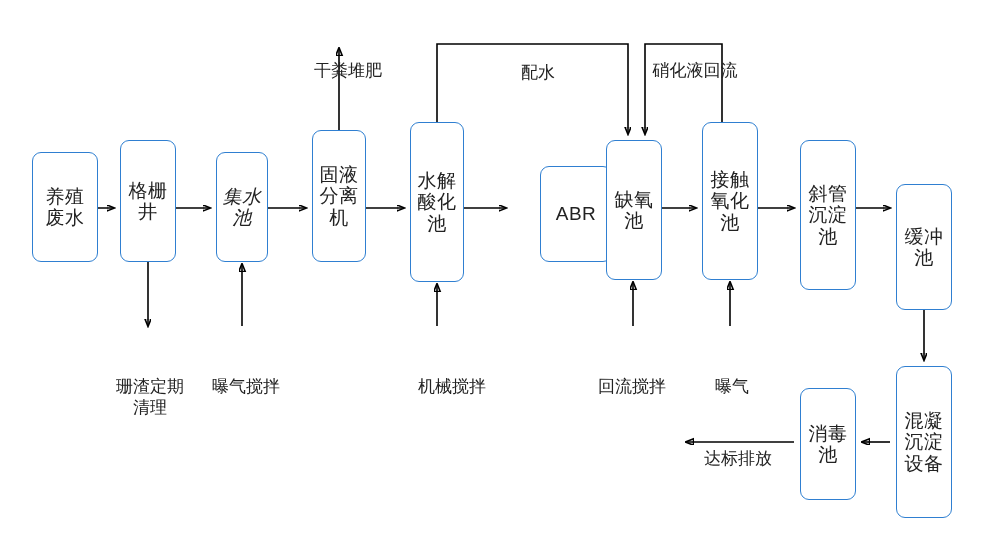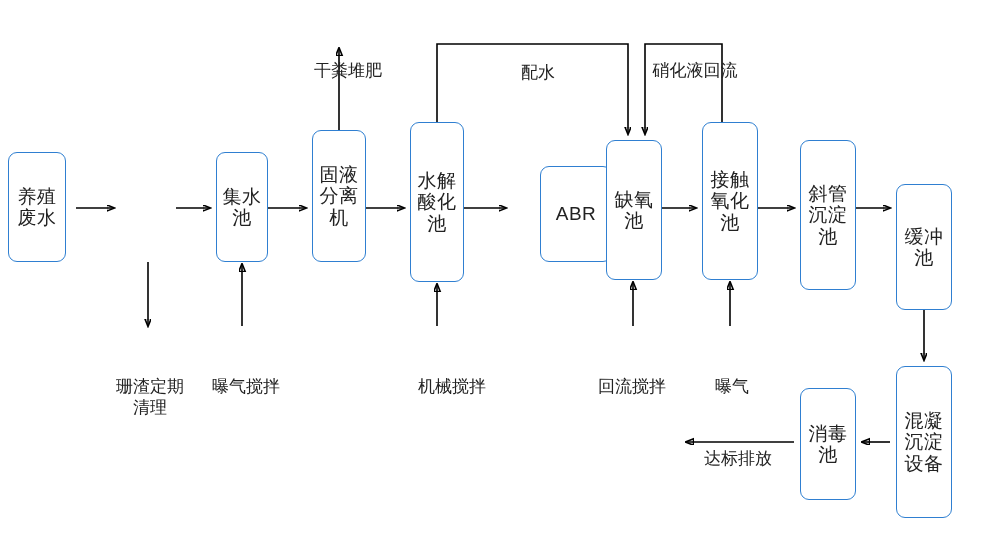--- a/index.html
+++ b/index.html
@@ -80,26 +80,30 @@
 
     <path d="M722,122 L722,44 L645,44 L645,134" marker-end="url(#ah)"></path>
 
     <line x1="924" y1="278" x2="924" y2="360" marker-end="url(#ah)"></line>
 
     <line x1="890" y1="442" x2="862" y2="442" marker-end="url(#ah)"></line>
 
     <line x1="794" y1="442" x2="686" y2="442" marker-end="url(#ah)"></line>
   </svg>
 
-  <div class="node" style="left:8px;top:152px;width:58px;height:110px;text-align:center;">
+  <div class="node" style="left:32px;top:152px;width:66px;height:110px;text-align:center;">
     <span style="white-space: pre-line;">养殖
 废水</span>
   </div>
+  <div class="node" style="left:120px;top:140px;width:56px;height:122px;">
+    <span style="white-space: pre-line;">格栅
+井</span>
+  </div>
   <div class="node" style="left:216px;top:152px;width:52px;height:110px;">
-    <span style="white-space: pre-line;">集水
+    <span style="white-space: pre-line; font-style: italic;">集水
 池</span>
   </div>
   <div class="node" style="left:312px;top:130px;width:54px;height:132px;">
     <span style="white-space: pre-line;">固液
 分离
 机</span>
   </div>
   <div class="node" style="left:410px;top:122px;width:54px;height:160px;">
     <span style="white-space: pre-line;">水解
 酸化

